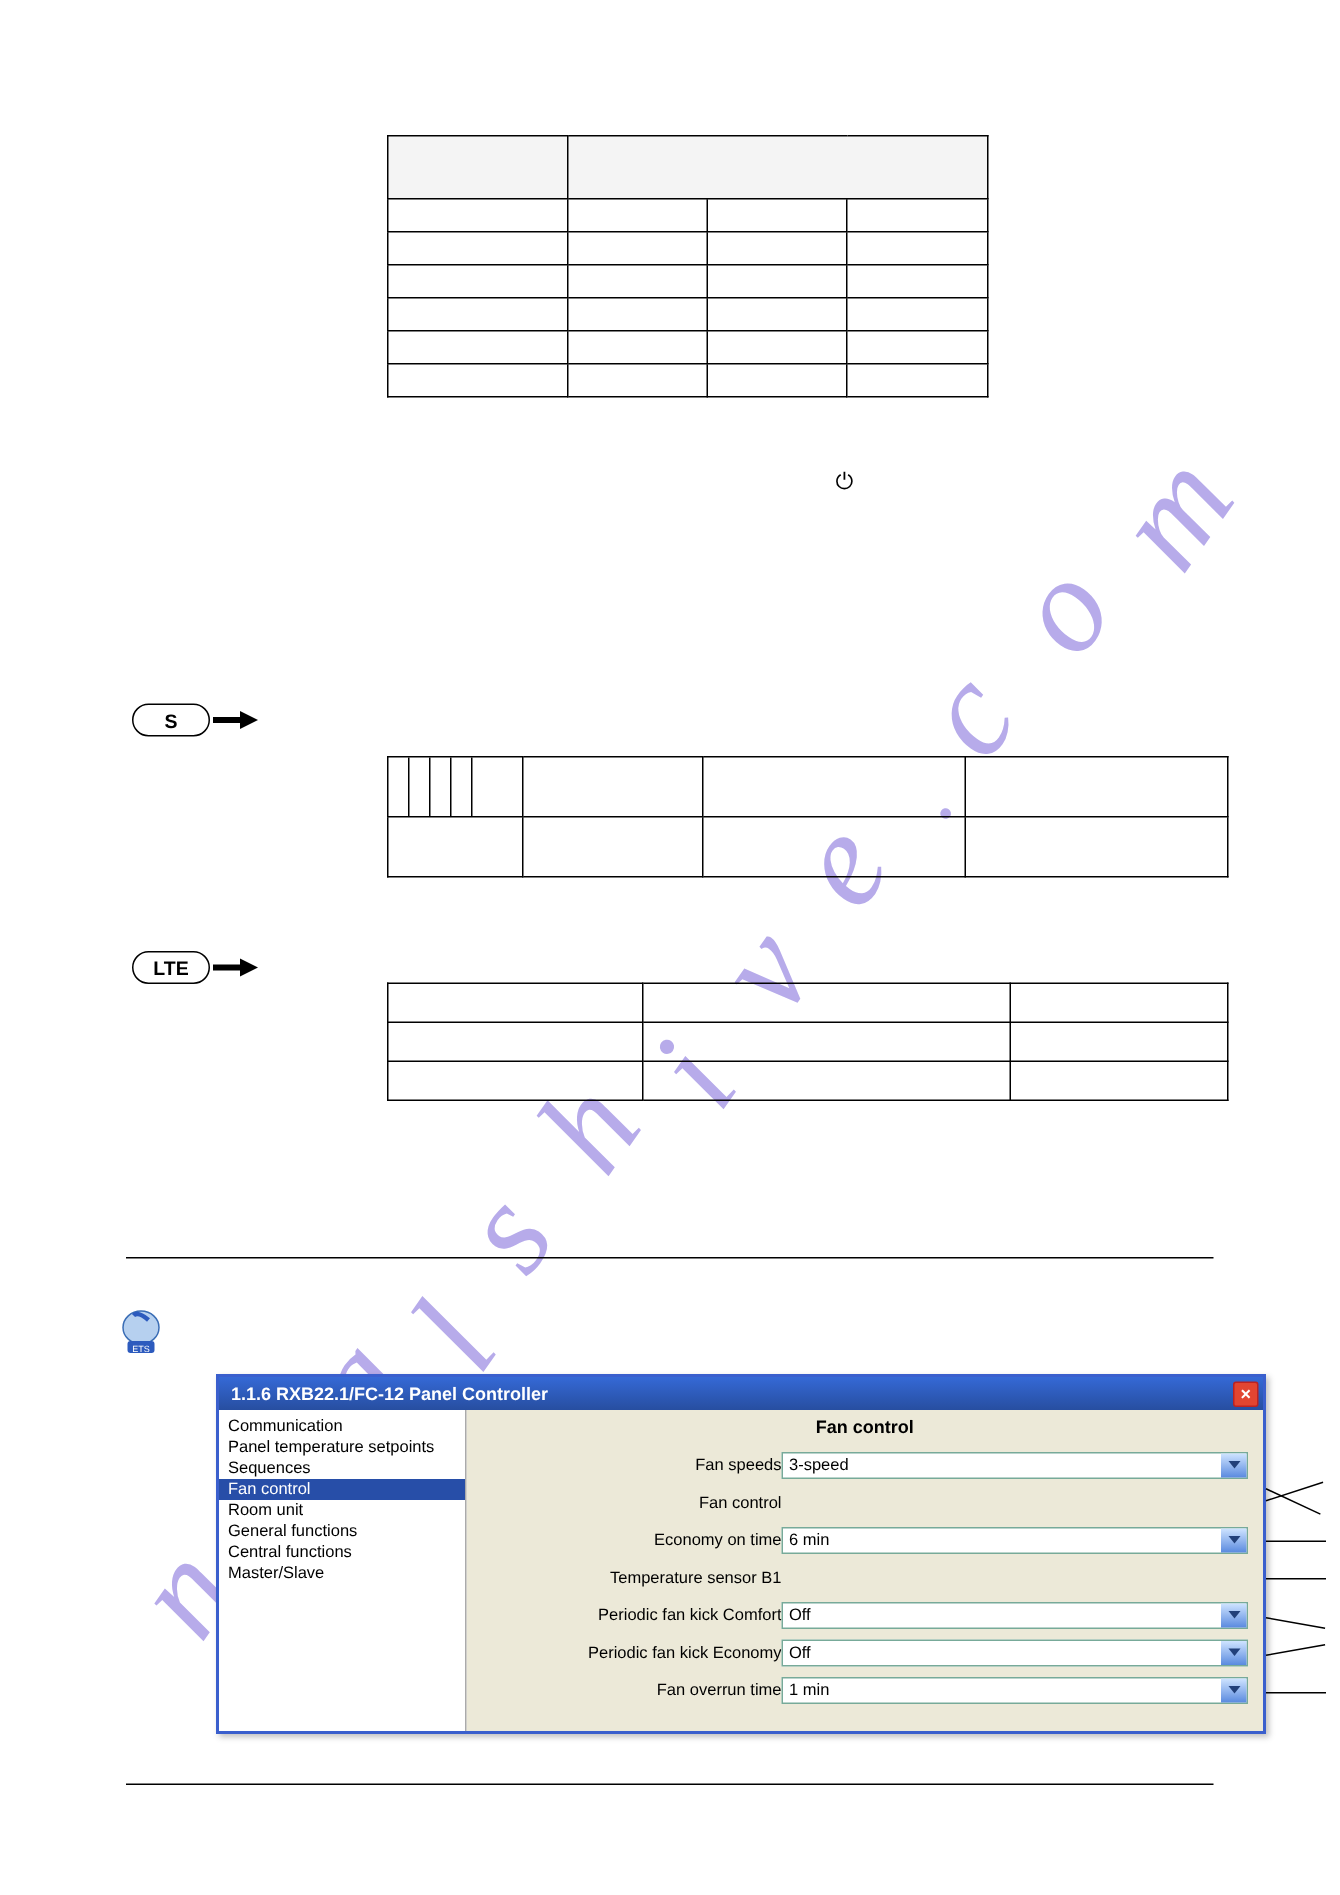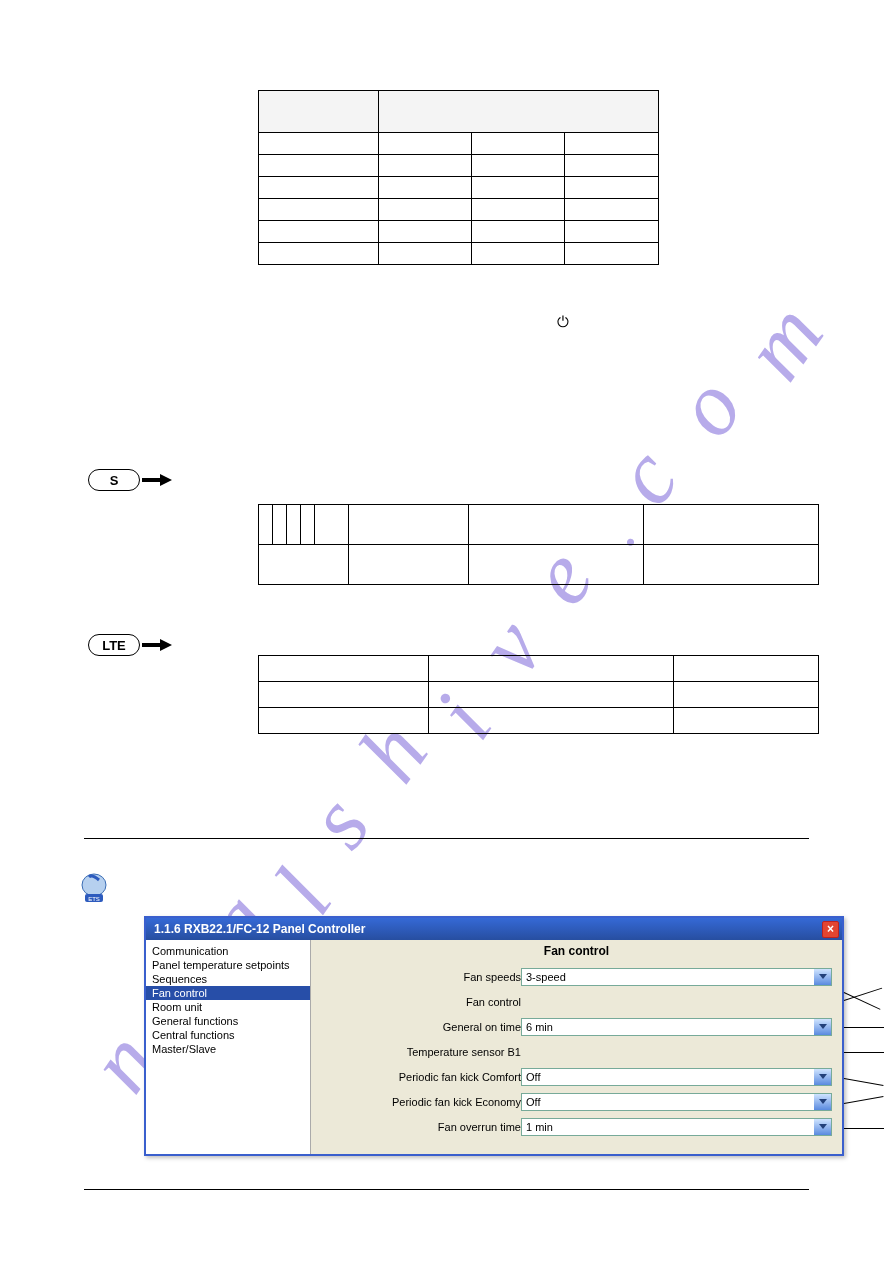--- a/index.html
+++ b/index.html
@@ -216,21 +216,21 @@
           <div class="lbl">Fan speeds</div>
           <div class="val">
               <span>3-speed</span>
               <div class="dd"></div>
             </div>
         </div>
         <div class="formrow">
           <div class="lbl">Fan control</div>
         </div>
         <div class="formrow">
-          <div class="lbl">General on time</div>
+          <div class="lbl">Economy on time</div>
           <div class="val">
               <span>6 min</span>
               <div class="dd"></div>
             </div>
         </div>
         <div class="formrow">
           <div class="lbl">Temperature sensor B1</div>
         </div>
         <div class="formrow">
           <div class="lbl">Periodic fan kick Comfort</div>

